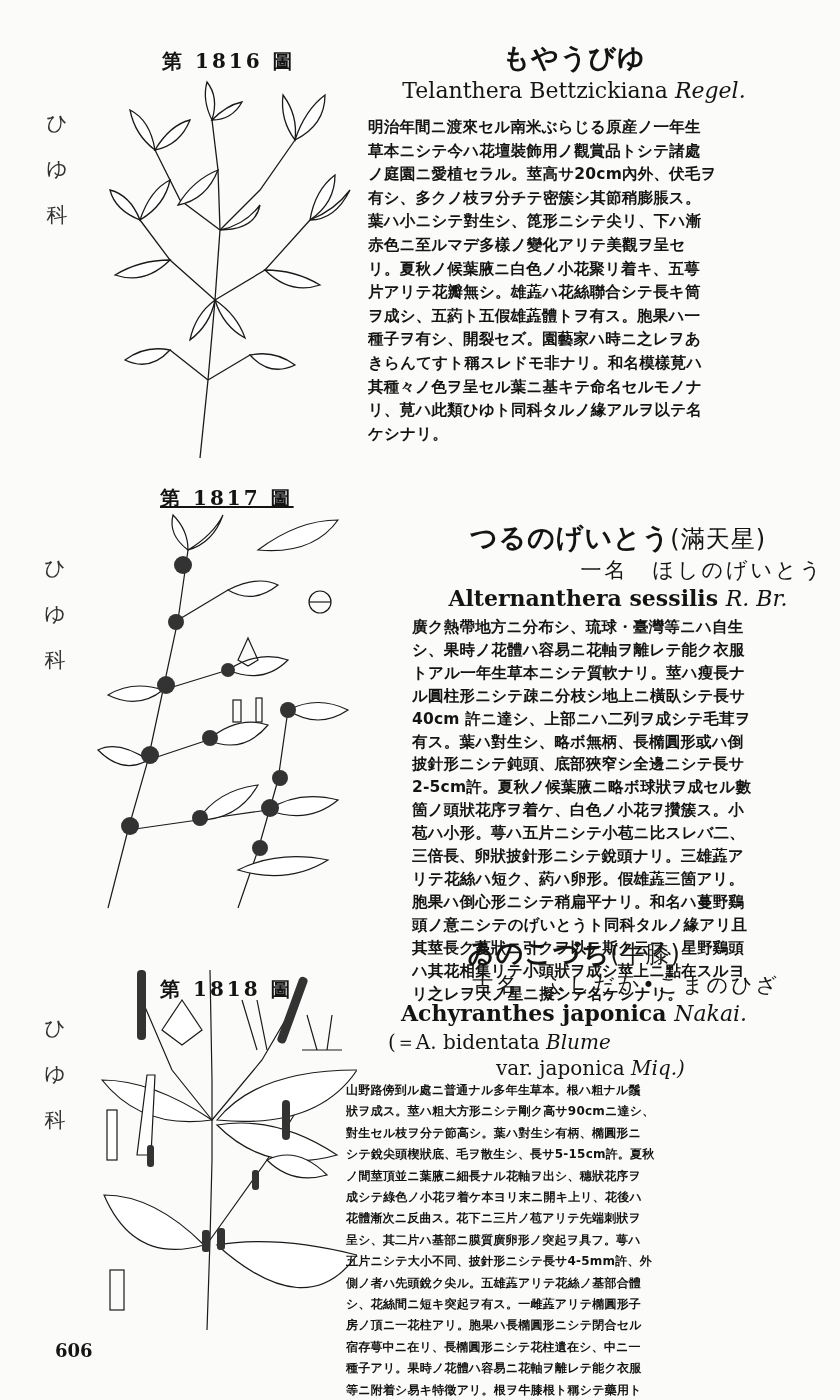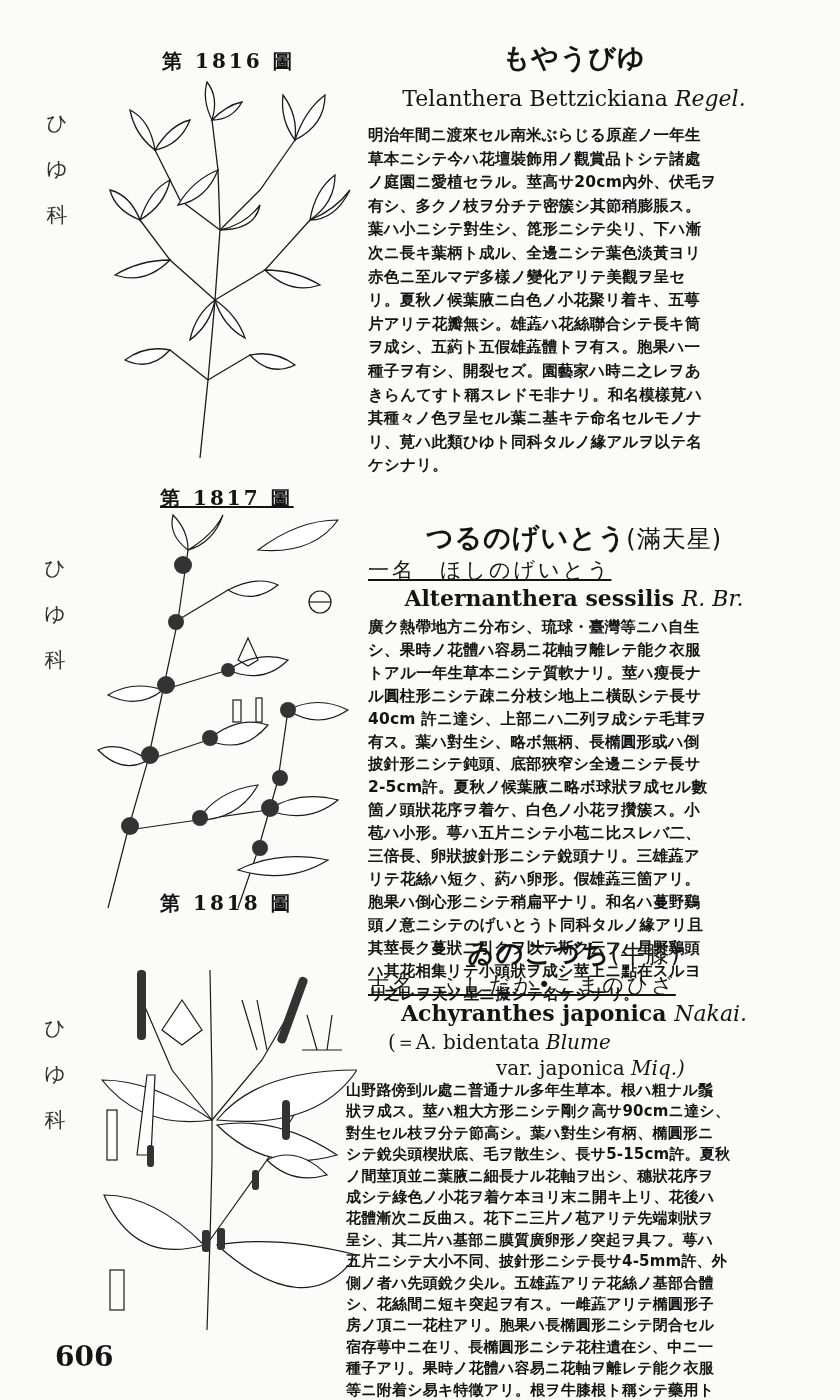--- a/index.html
+++ b/index.html
@@ -25,41 +25,41 @@
   .illus { position: absolute; }
   .illus svg { width: 100%; height: 100%; display: block; }
 
   .entry { position: absolute; left: 368px; width: 412px; }
   .title-ja {
     text-align: center; font-weight: bold; font-size: 27px; line-height: 36px;
     font-family: "DejaVu Sans", sans-serif; letter-spacing: 1px;
   }
   .title-ja .kanji { font-weight: normal; font-size: 24px; }
   .alt-name {
-    text-align: left; font-size: 21px; line-height: 26px;
-    font-family: "DejaVu Sans", sans-serif; letter-spacing: 3px; text-decoration: underline;
+    text-align: right; font-size: 21px; line-height: 26px;
+    font-family: "DejaVu Sans", sans-serif; letter-spacing: 3px;
   }
   .sci {
     text-align: center; font-size: 22px; line-height: 30px;
     font-family: "DejaVu Serif", serif; font-weight: bold;
   }
   .sci.light { font-weight: normal; }
   .sci i { font-weight: normal; }
   .syn { font-size: 20px; line-height: 26px; font-family: "DejaVu Serif", serif; }
   .syn .l1 { padding-left: 20px; }
   .syn .l2 { padding-left: 128px; }
   .body-text {
     font-size: 15.5px; line-height: 23.6px; font-weight: bold;
     font-family: "DejaVu Sans", sans-serif; letter-spacing: 0.2px;
     white-space: nowrap;
   }
   .body-text div { overflow: hidden; }
-  .body-text.dense { font-size: 15px; line-height: 21.4px; }
+  .body-text.dense { font-size: 12px; line-height: 21.4px; }
   .page-num {
-    position: absolute; left: 55px; top: 1340px; font-size: 28px; font-weight: bold;
+    position: absolute; left: 55px; top: 1340px; font-size: 18px; font-weight: bold;
     font-family: "DejaVu Serif", serif;
   }
 </style>
 </head>
 <body>
 
 <div class="page">
 
   <div class="fig-label" style="left:162px; top:48px;">第 1816 圖</div>
   <div class="family" style="left:42px; top:100px;">
@@ -93,31 +93,30 @@
           <path d="M150 275 q25 -5 45 10 q-25 12 -45 -10z"></path>
         <path d="M118 90 q-25 10 -40 35 q28 -5 40 -35z"></path>
           <path d="M120 150 q25 -5 40 -25 q-5 25 -40 25z"></path>
         <path d="M115 220 q-20 15 -25 40 q20 -15 25 -40z"></path>
           <path d="M115 220 q22 15 30 38 q-22 -12 -30 -38z"></path>
       </g>
     </svg>
   </div>
   <div class="entry" style="top:40px;">
     <div class="title-ja"><span>もやうびゆ</span></div>
-    <div class="sci light" style="margin-top:8px;">
+    <div class="sci light" style="margin-top:0;">
       <span>Telanthera Bettzickiana</span>
       <i>Regel.</i>
     </div>
     <div class="body-text" style="margin-top:10px;">
       <div>明治年間ニ渡來セル南米ぶらじる原産ノ一年生</div>
       <div>草本ニシテ今ハ花壇裝飾用ノ觀賞品トシテ諸處</div>
       <div>ノ庭園ニ愛植セラル。莖高サ20cm內外、伏毛ヲ</div>
       <div>有シ、多クノ枝ヲ分チテ密簇シ其節稍膨脹ス。</div>
       <div>葉ハ小ニシテ對生シ、箆形ニシテ尖リ、下ハ漸</div>
-      <div>次ニ長キ葉柄ト成ル、全邊ニシテ葉色淡黃ヨリ</div>
       <div>赤色ニ至ルマデ多樣ノ變化アリテ美觀ヲ呈セ</div>
       <div>リ。夏秋ノ候葉腋ニ白色ノ小花聚リ着キ、五萼</div>
       <div>片アリテ花瓣無シ。雄蕋ハ花絲聯合シテ長キ筒</div>
       <div>ヲ成シ、五葯ト五假雄蕋體トヲ有ス。胞果ハ一</div>
       <div>種子ヲ有シ、開裂セズ。園藝家ハ時ニ之レヲあ</div>
       <div>きらんてすト稱スレドモ非ナリ。和名模樣莧ハ</div>
       <div>其種々ノ色ヲ呈セル葉ニ基キテ命名セルモノナ</div>
       <div>リ、莧ハ此類ひゆト同科タルノ緣アルヲ以テ名</div>
       <div>ケシナリ。</div>
     </div>
@@ -165,21 +164,21 @@
           <circle cx="140" cy="160" r="7"></circle>
           <circle cx="172" cy="338" r="8"></circle>
       </g>
       <circle cx="232" cy="92" r="11"></circle>
         <path d="M221 92 h22"></path>
       <path d="M150 150 l10 -22 l10 22 l-10 6z"></path>
       <rect x="145" y="190" width="8" height="22"></rect>
         <rect x="168" y="188" width="6" height="24"></rect>
     </svg>
   </div>
-  <div class="entry" style="top:520px;">
+  <div class="entry" style="top:520px;margin-left:44px;">
     <div class="title-ja">
       <span>つるのげいとう</span><span class="kanji">(滿天星)</span>
     </div>
     <div class="alt-name">一名　ほしのげいとう</div>
     <div class="sci">
       <span>Alternanthera sessilis</span>
       <i>R. Br.</i>
     </div>
     <div class="body-text" style="margin-top:2px; line-height:22.9px;">
       <div>廣ク熱帶地方ニ分布シ、琉球・臺灣等ニハ自生</div>
@@ -195,21 +194,21 @@
       <div>三倍長、卵狀披針形ニシテ銳頭ナリ。三雄蕋ア</div>
       <div>リテ花絲ハ短ク、葯ハ卵形。假雄蕋三箇アリ。</div>
       <div>胞果ハ倒心形ニシテ稍扁平ナリ。和名ハ蔓野鷄</div>
       <div>頭ノ意ニシテのげいとうト同科タルノ緣アリ且</div>
       <div>其莖長ク蔓狀ニ引クヲ以テ斯ク云フ、星野鷄頭</div>
       <div>ハ其花相集リテ小頭狀ヲ成シ莖上ニ點在スルヨ</div>
       <div>リ之レヲ天ノ星ニ擬シテ名ケシナリ。</div>
     </div>
   </div>
 
-  <div class="fig-label" style="left:160px; top:890px;">第 1818 圖</div>
+  <div class="fig-label" style="left:160px; top:976px;">第 1818 圖</div>
   <div class="family" style="left:40px; top:1005px;">
     <span>ひ</span>
     <span>ゆ</span>
     <span>科</span>
   </div>
   <div class="illus" style="left:92px; top:960px; width:265px; height:370px;">
     <svg viewBox="0 0 265 370" fill="none" stroke="#1a1a1a" stroke-width="1.2">
       <path d="M115 370 L118 280 L120 200 L120 120 L118 10"></path>
       <path d="M118 280 L175 200 L205 150"></path>
       <path d="M120 160 L80 110 L50 40"></path>

